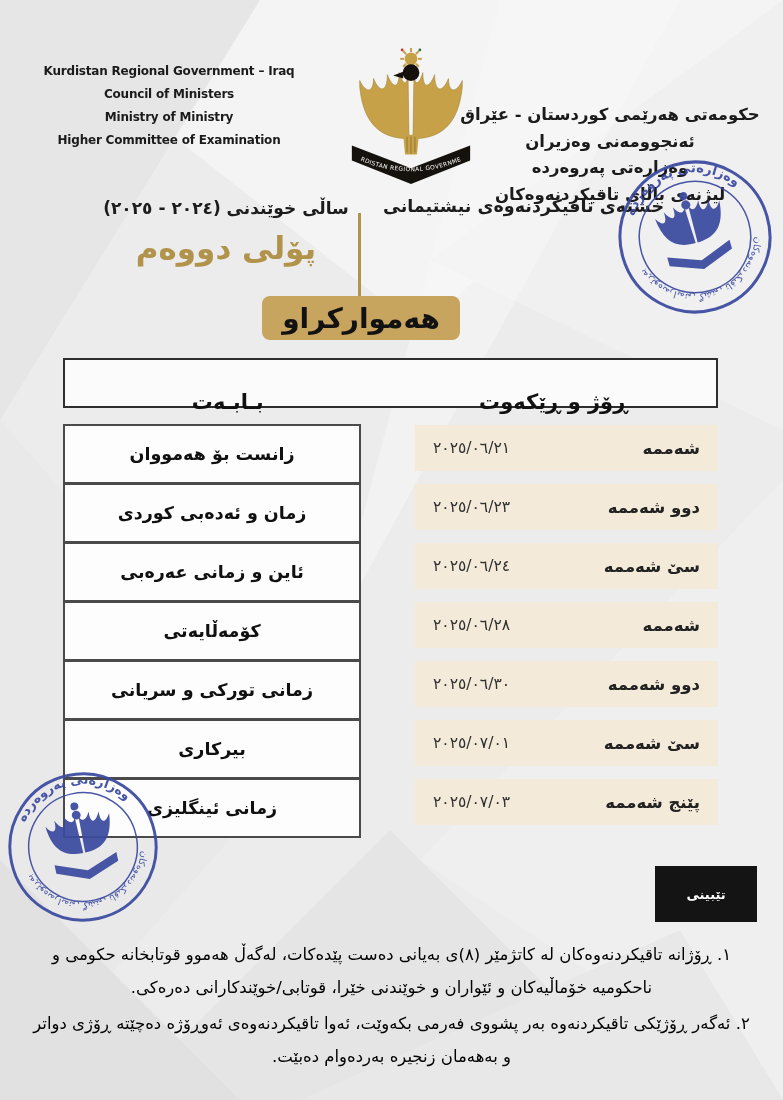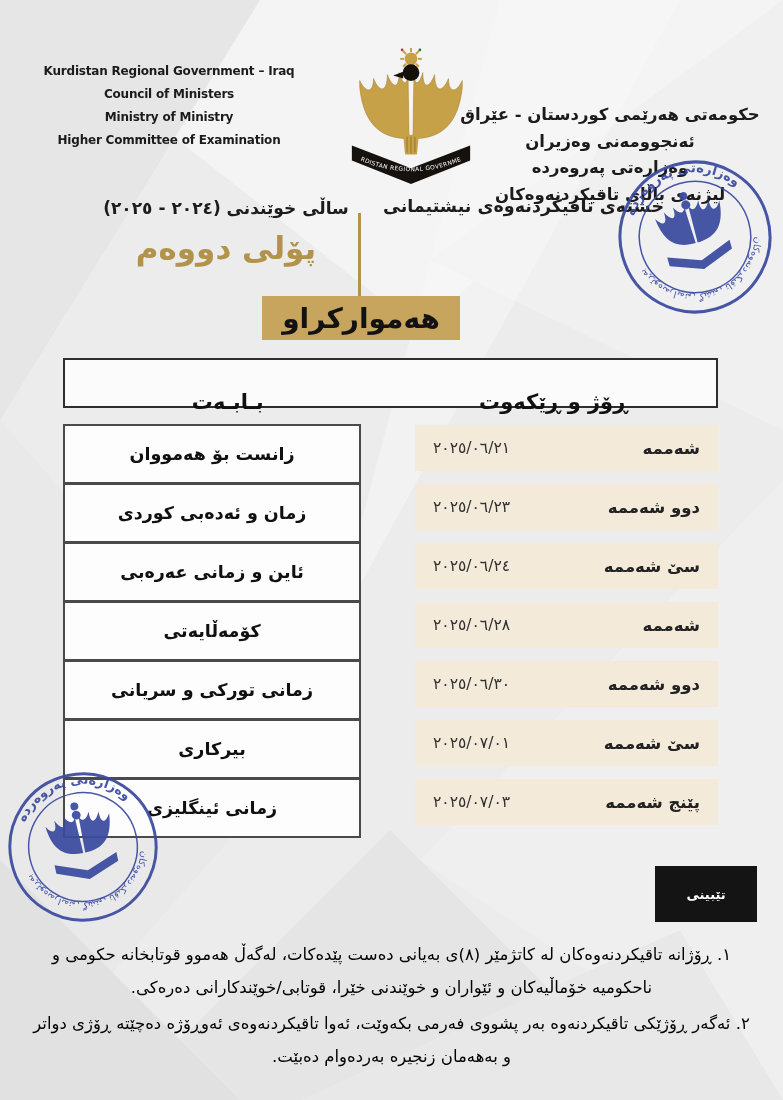--- a/index.html
+++ b/index.html
@@ -19,21 +19,21 @@
               font-size:17.5px;font-weight:700;z-index:1;}
   .grade{position:absolute;left:372px;top:226px;width:292px;text-align:center;direction:rtl;
          font-size:31px;font-weight:700;color:var(--gold);z-index:1;}
   .school-year{position:absolute;left:92px;top:198px;width:268px;text-align:center;direction:rtl;
                font-size:17px;font-weight:700;z-index:1;}
   .round{position:absolute;left:92px;top:230px;width:268px;text-align:center;direction:rtl;
          font-size:31px;font-weight:700;color:var(--gold);z-index:1;}
   .divider{position:absolute;left:358px;top:213px;width:3px;height:85px;background:var(--gold);z-index:1;}
   .badge{position:absolute;left:262px;top:296px;width:198px;height:44px;background:var(--badge);
          display:flex;align-items:center;justify-content:center;direction:rtl;
-         font-size:28px;font-weight:700;color:#121212;z-index:1;}
+         font-size:28px;font-weight:700;color:#121212;z-index:1;border-radius:8px;}
 
   
   .table-header{position:absolute;left:63px;top:358px;width:655px;height:50px;box-sizing:border-box;
                 border:2px solid #2e2e2e;background:#fbfbfb;display:flex;direction:rtl;z-index:2;}
   .th-cell{flex:0 0 50%;display:flex;align-items:center;justify-content:center;
            font-size:21px;font-weight:700;color:#111;margin-top:38px;}
   .rows{position:absolute;left:63px;top:424px;width:655px;z-index:2;}
   .row{position:relative;height:48px;margin-bottom:11px;}
   .subject-box{position:absolute;left:0;top:0;width:298px;height:60px;box-sizing:border-box;
                border:2px solid #4a4a4a;background:#fdfdfd;display:flex;align-items:center;

